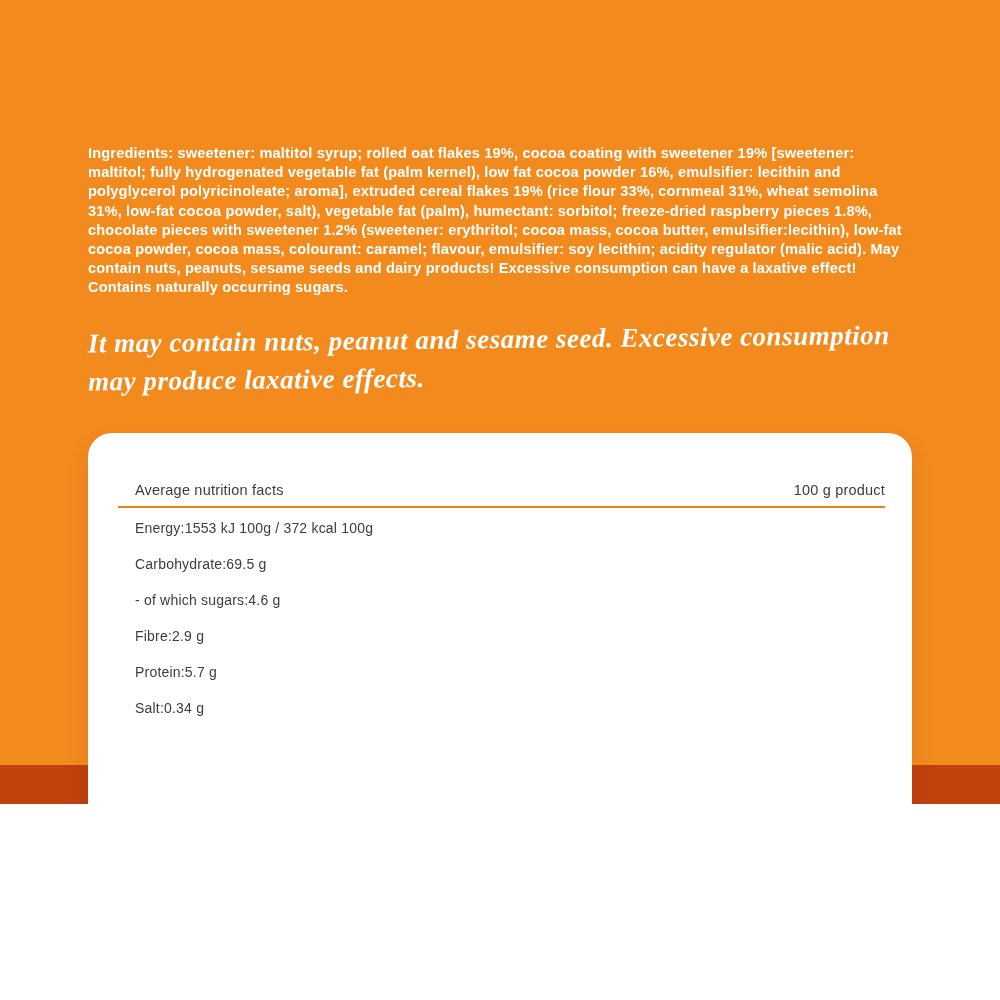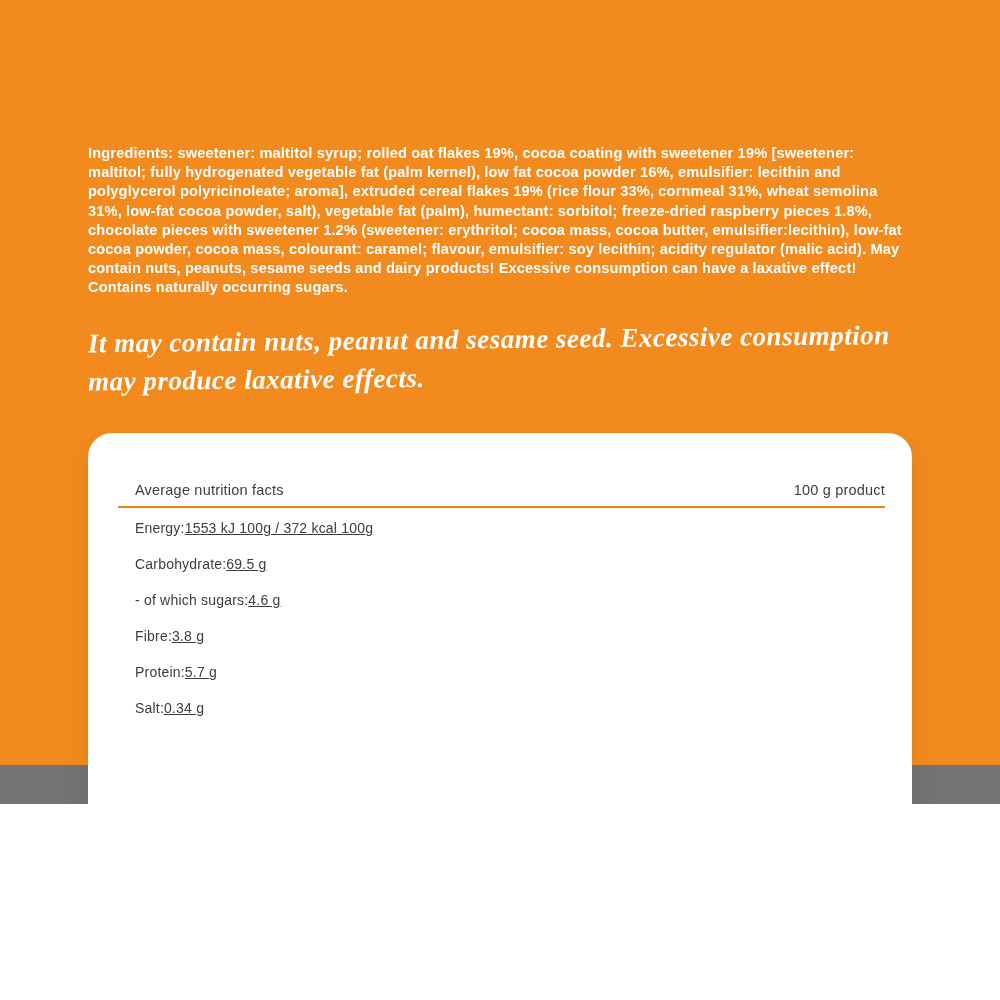--- a/index.html
+++ b/index.html
@@ -3,21 +3,21 @@
 <meta charset="utf-8">
 <style>
   * { margin: 0; padding: 0; box-sizing: border-box; }
   html, body { width: 1000px; height: 1000px; }
   body { font-family: "Liberation Sans", sans-serif; }
 
   .page {
     position: relative;
     width: 1000px;
     height: 804px;
-    background: #737373;
+    background: #c2410c;
     overflow: hidden;
   }
 
   .hero {
     position: absolute;
     top: 0; left: 0;
     width: 1000px;
     height: 765px;
     background: #f28a1e;
   }
@@ -88,21 +88,21 @@
     display: flex;
     align-items: center;
     height: 36px;
     padding-left: 17px;
     font-size: 14px;
     letter-spacing: 0.2px;
     color: #3d3d3d;
   }
 
   .t-row .label { text-align: left; }
-  .t-row .value { text-align: right; white-space: nowrap; text-decoration: underline; }
+  .t-row .value { text-align: right; white-space: nowrap; }
 </style>
 </head>
 <body>
 
 <div class="page">
 
   <div class="hero"></div>
 
   <p class="ingredients">Ingredients: sweetener: maltitol syrup; rolled oat flakes 19%, cocoa coating with sweetener 19% [sweetener: maltitol; fully hydrogenated vegetable fat (palm kernel), low fat cocoa powder 16%, emulsifier: lecithin and polyglycerol polyricinoleate; aroma], extruded cereal flakes 19% (rice flour 33%, cornmeal 31%, wheat semolina 31%, low-fat cocoa powder, salt), vegetable fat (palm), humectant: sorbitol; freeze-dried raspberry pieces 1.8%, chocolate pieces with sweetener 1.2% (sweetener: erythritol; cocoa mass, cocoa butter, emulsifier:lecithin), low-fat cocoa powder, cocoa mass, colourant: caramel; flavour, emulsifier: soy lecithin; acidity regulator (malic acid). May contain nuts, peanuts, sesame seeds and dairy products! Excessive consumption can have a laxative effect! Contains naturally occurring sugars.</p>
 
@@ -132,21 +132,21 @@
           <span class="value">69.5 g</span>
         </div>
 
         <div class="t-row">
           <span class="label">- of which sugars:</span>
           <span class="value">4.6 g</span>
         </div>
 
         <div class="t-row">
           <span class="label">Fibre:</span>
-          <span class="value">3.8 g</span>
+          <span class="value">2.9 g</span>
         </div>
 
         <div class="t-row">
           <span class="label">Protein:</span>
           <span class="value">5.7 g</span>
         </div>
 
         <div class="t-row">
           <span class="label">Salt:</span>
           <span class="value">0.34 g</span>

